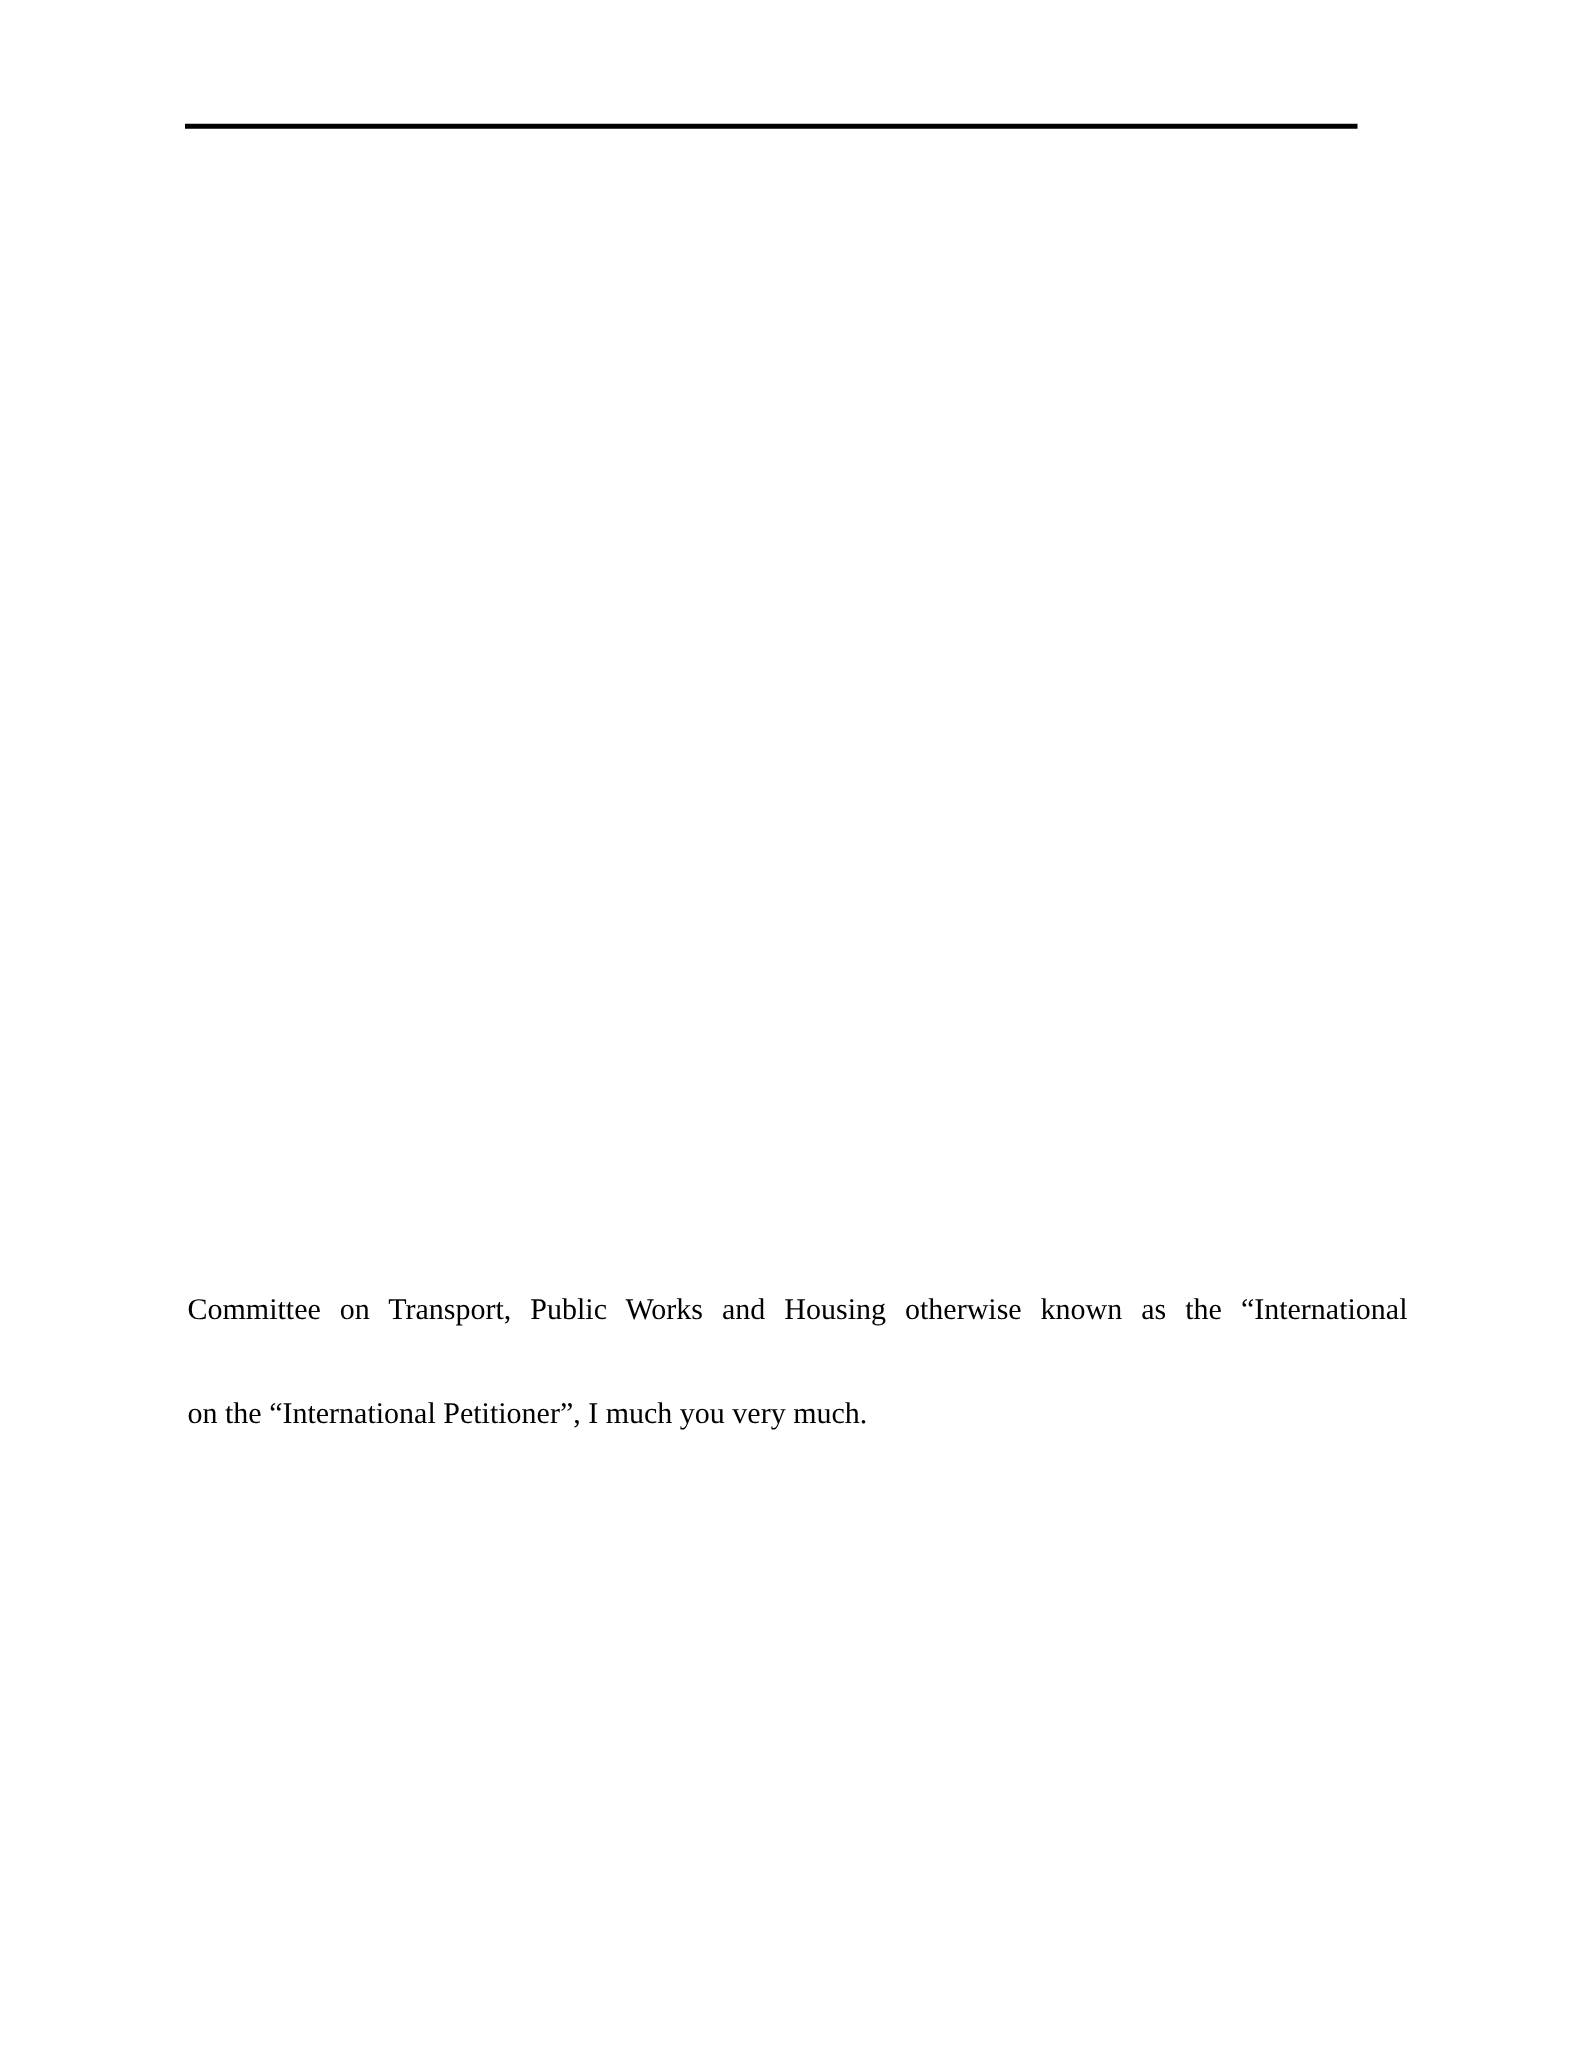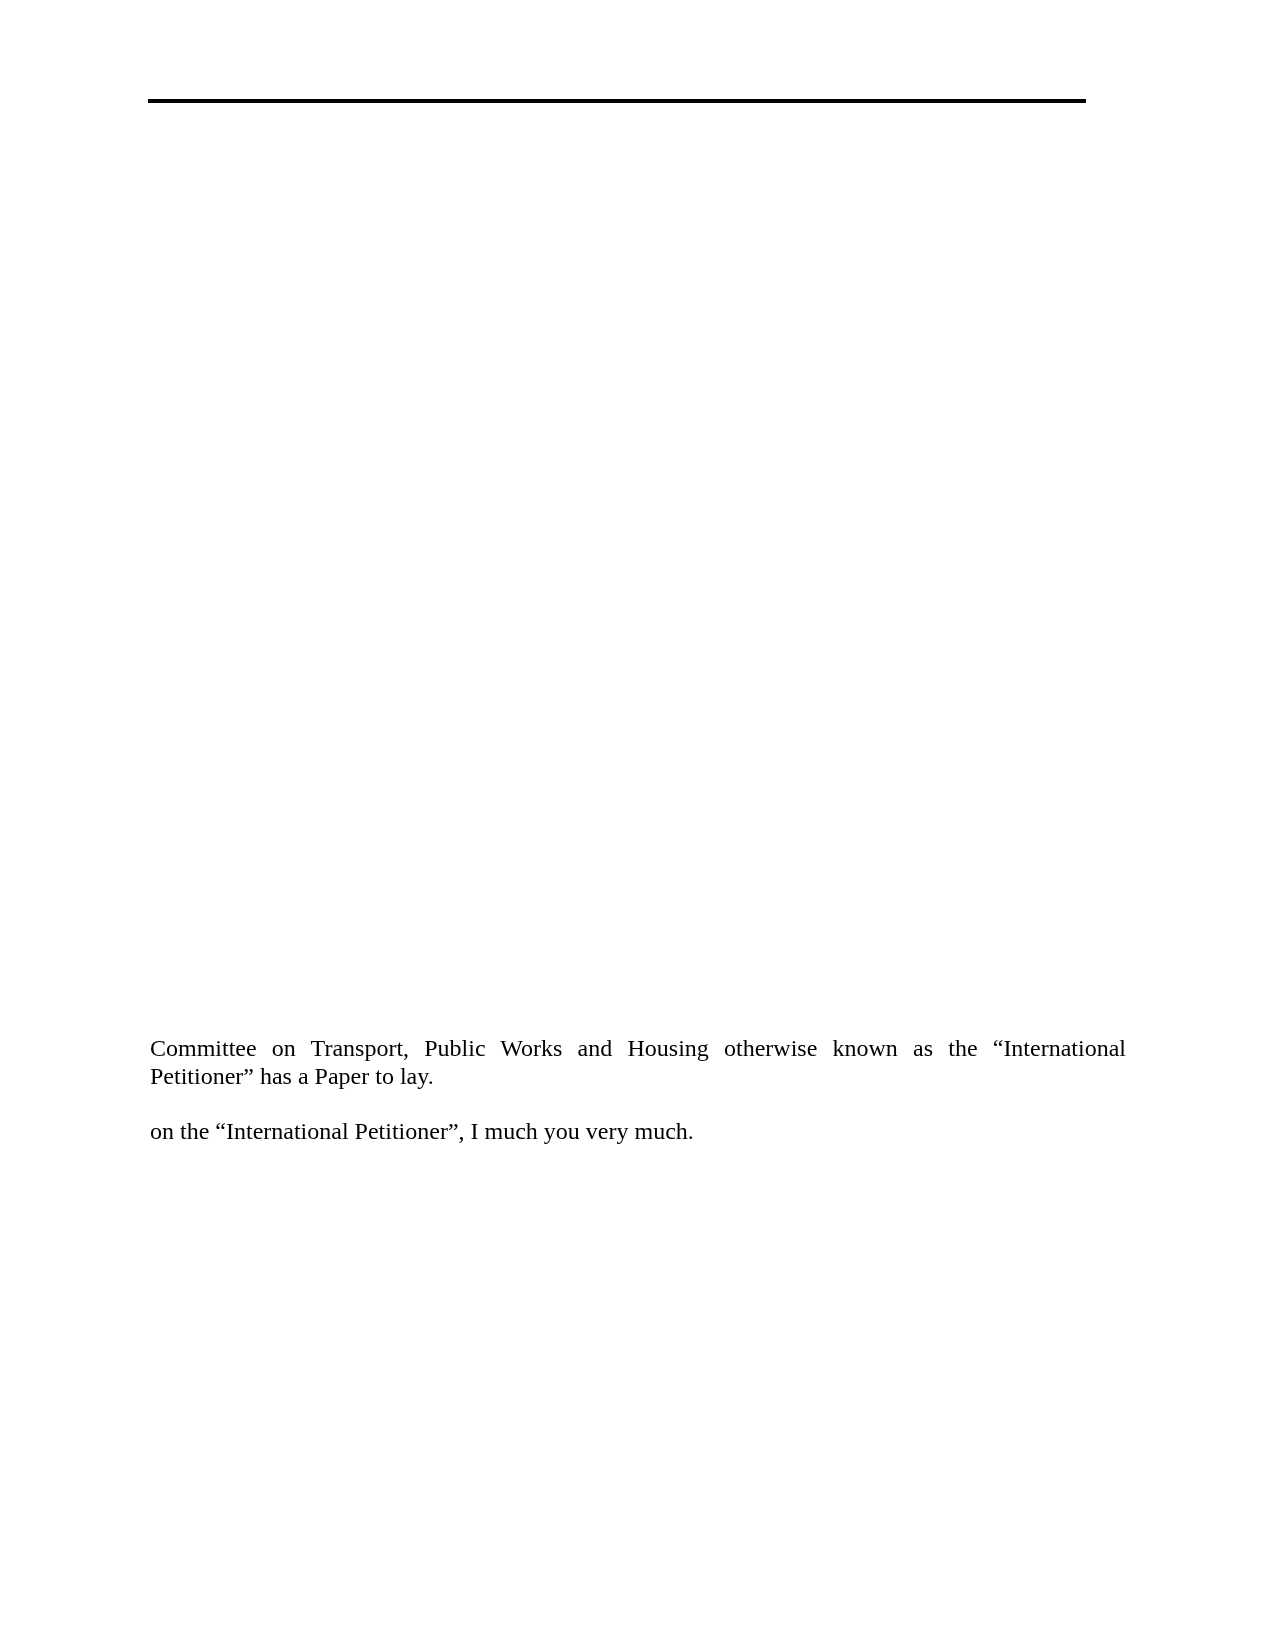--- a/index.html
+++ b/index.html
@@ -57,21 +57,20 @@
 </style>
 </head>
 <body>
 
 <div class="page">
 
   <div class="top-rule"></div>
 
   <div class="para para-1">
     <div class="line line-justified">Committee on Transport, Public Works and Housing otherwise known as the “International</div>
-    <div class="line">Petitioner” has a Paper to lay.</div>
   </div>
 
   <div class="para para-2">
     <div class="line">on the “International Petitioner”, I much you very much.</div>
   </div>
 
   <div class="bottom-rule"></div>
 
 </div>
 

